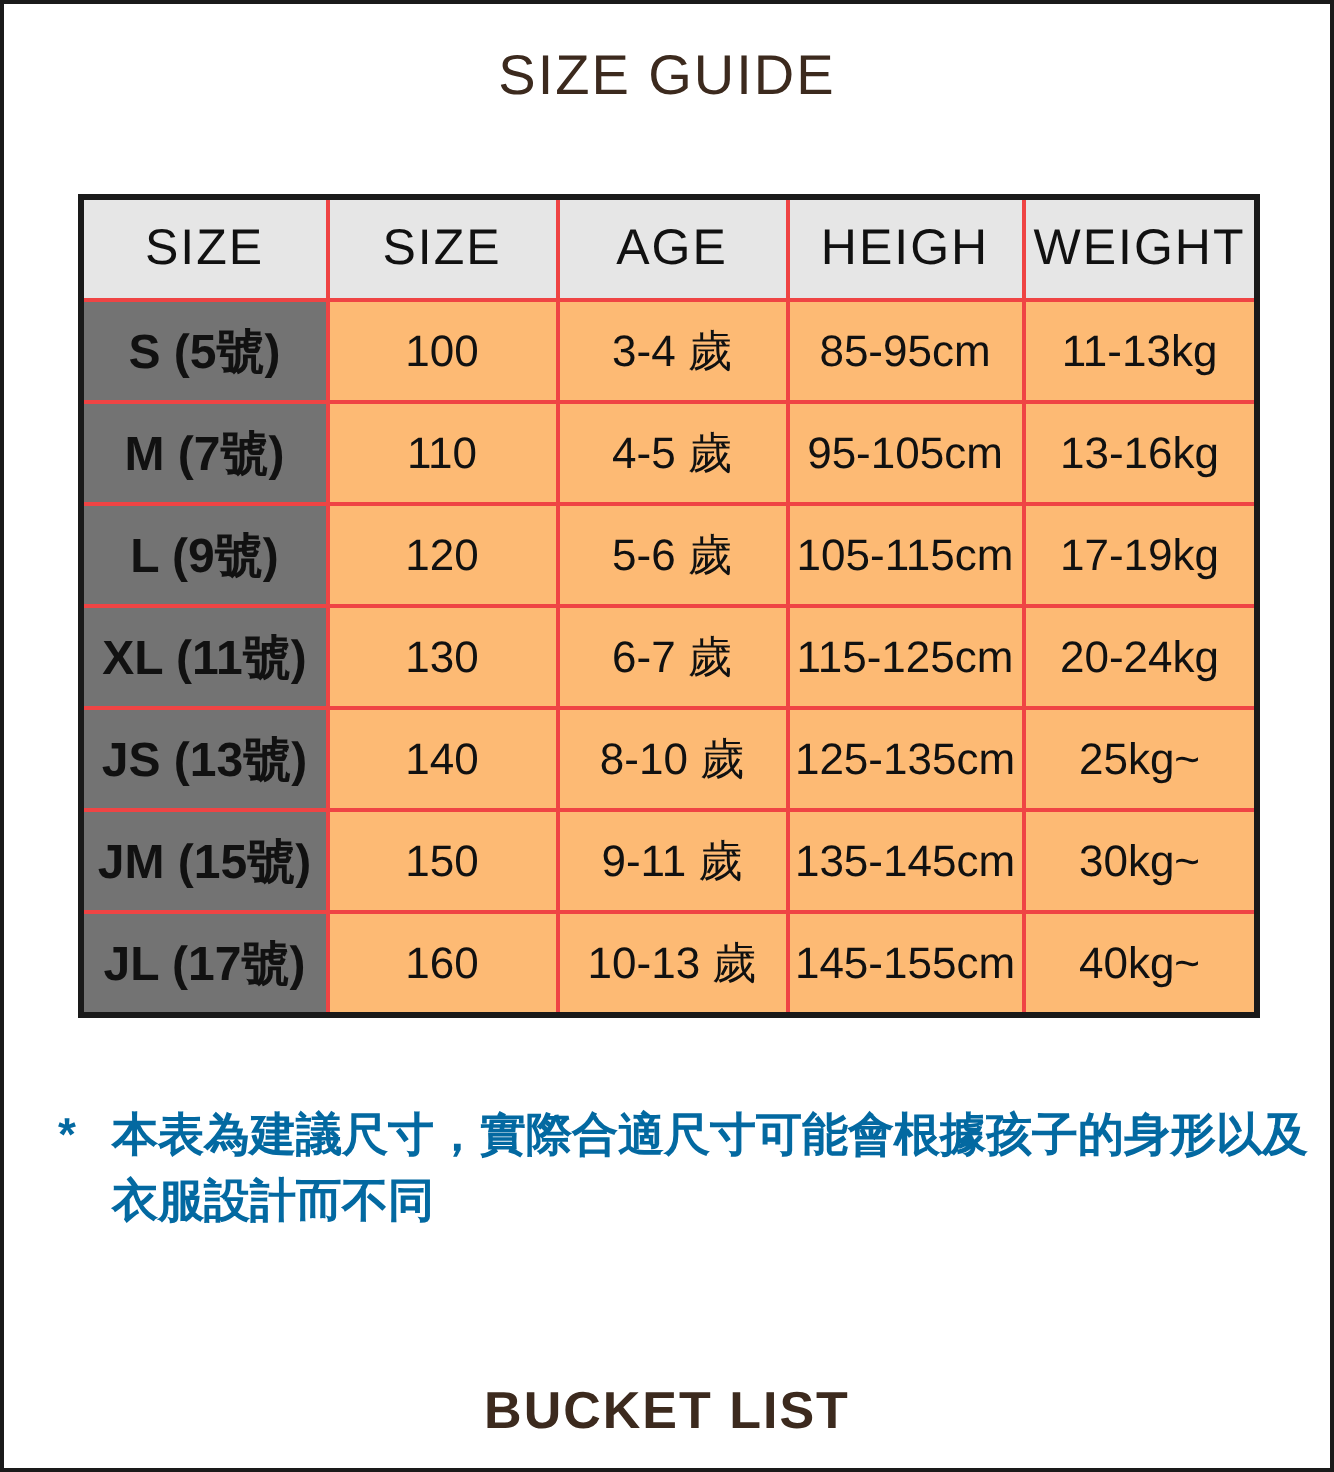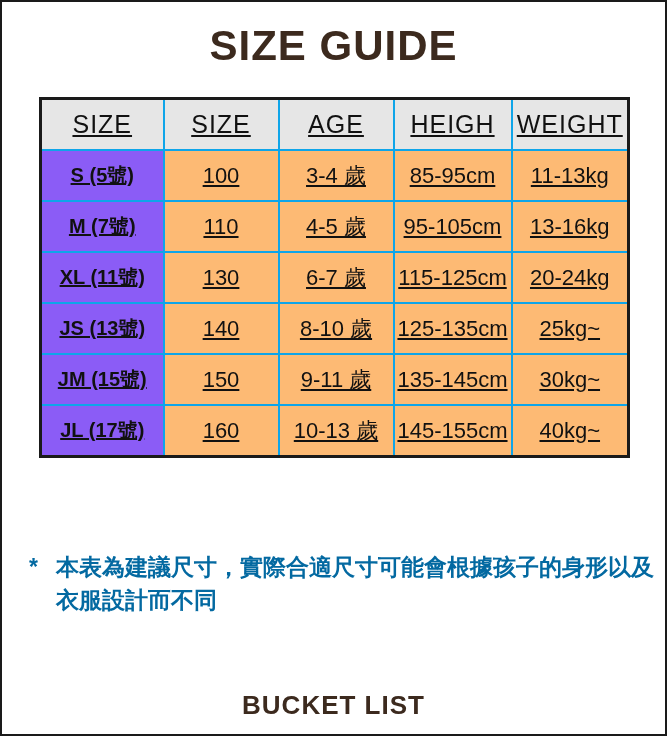--- a/index.html
+++ b/index.html
@@ -12,61 +12,60 @@
     border: 2px solid #1a1a1a;
     font-family: "Liberation Sans", sans-serif;
     overflow: hidden;
   }
   .title {
     position: absolute;
     top: 20px;
     left: 0;
     width: 100%;
     text-align: center;
-    font-size: 42px;
-    font-weight: 700;
+    font-size: 28px;
+    font-weight: 400;
     letter-spacing: 1px;
     color: #3c2a1e;
   }
   table.size-table {
     position: absolute;
     top: 95px;
     left: 37px;
     border-collapse: collapse;
     border: 3px solid #1a1a1a;
     table-layout: fixed;
     width: 588px;
   }
   table.size-table th,
   table.size-table td {
-    border: 2px solid #0ea5e9;
+    border: 2px solid #ef4444;
     height: 49px;
     padding: 0;
     text-align: center;
     vertical-align: middle;
     overflow: hidden;
     white-space: nowrap;
-    text-decoration: underline;
   }
   table.size-table th {
     background: #e6e6e6;
     font-size: 25px;
     font-weight: 400;
     letter-spacing: 1px;
     color: #111111;
   }
   table.size-table td {
     font-size: 22px;
     font-weight: 400;
     color: #111111;
     background: #fdba74;
   }
   table.size-table td.label-cell {
-    background: #8b5cf6;
-    font-size: 20px;
+    background: #737373;
+    font-size: 24px;
     font-weight: 700;
     margin-top: 21px;
   }
   .notes {
     position: absolute;
     top: 549px;
     left: 27px;
     width: 630px;
     color: #0369a1;
     font-size: 23px;
@@ -128,20 +127,27 @@
         <td>11-13kg</td>
       </tr>
       <tr>
         <td class="label-cell">M (7號)</td>
         <td>110</td>
         <td>4-5 歲</td>
         <td>95-105cm</td>
         <td>13-16kg</td>
       </tr>
       <tr>
+        <td class="label-cell">L (9號)</td>
+        <td>120</td>
+        <td>5-6 歲</td>
+        <td>105-115cm</td>
+        <td>17-19kg</td>
+      </tr>
+      <tr>
         <td class="label-cell">XL (11號)</td>
         <td>130</td>
         <td>6-7 歲</td>
         <td>115-125cm</td>
         <td>20-24kg</td>
       </tr>
       <tr>
         <td class="label-cell">JS (13號)</td>
         <td>140</td>
         <td>8-10 歲</td>

